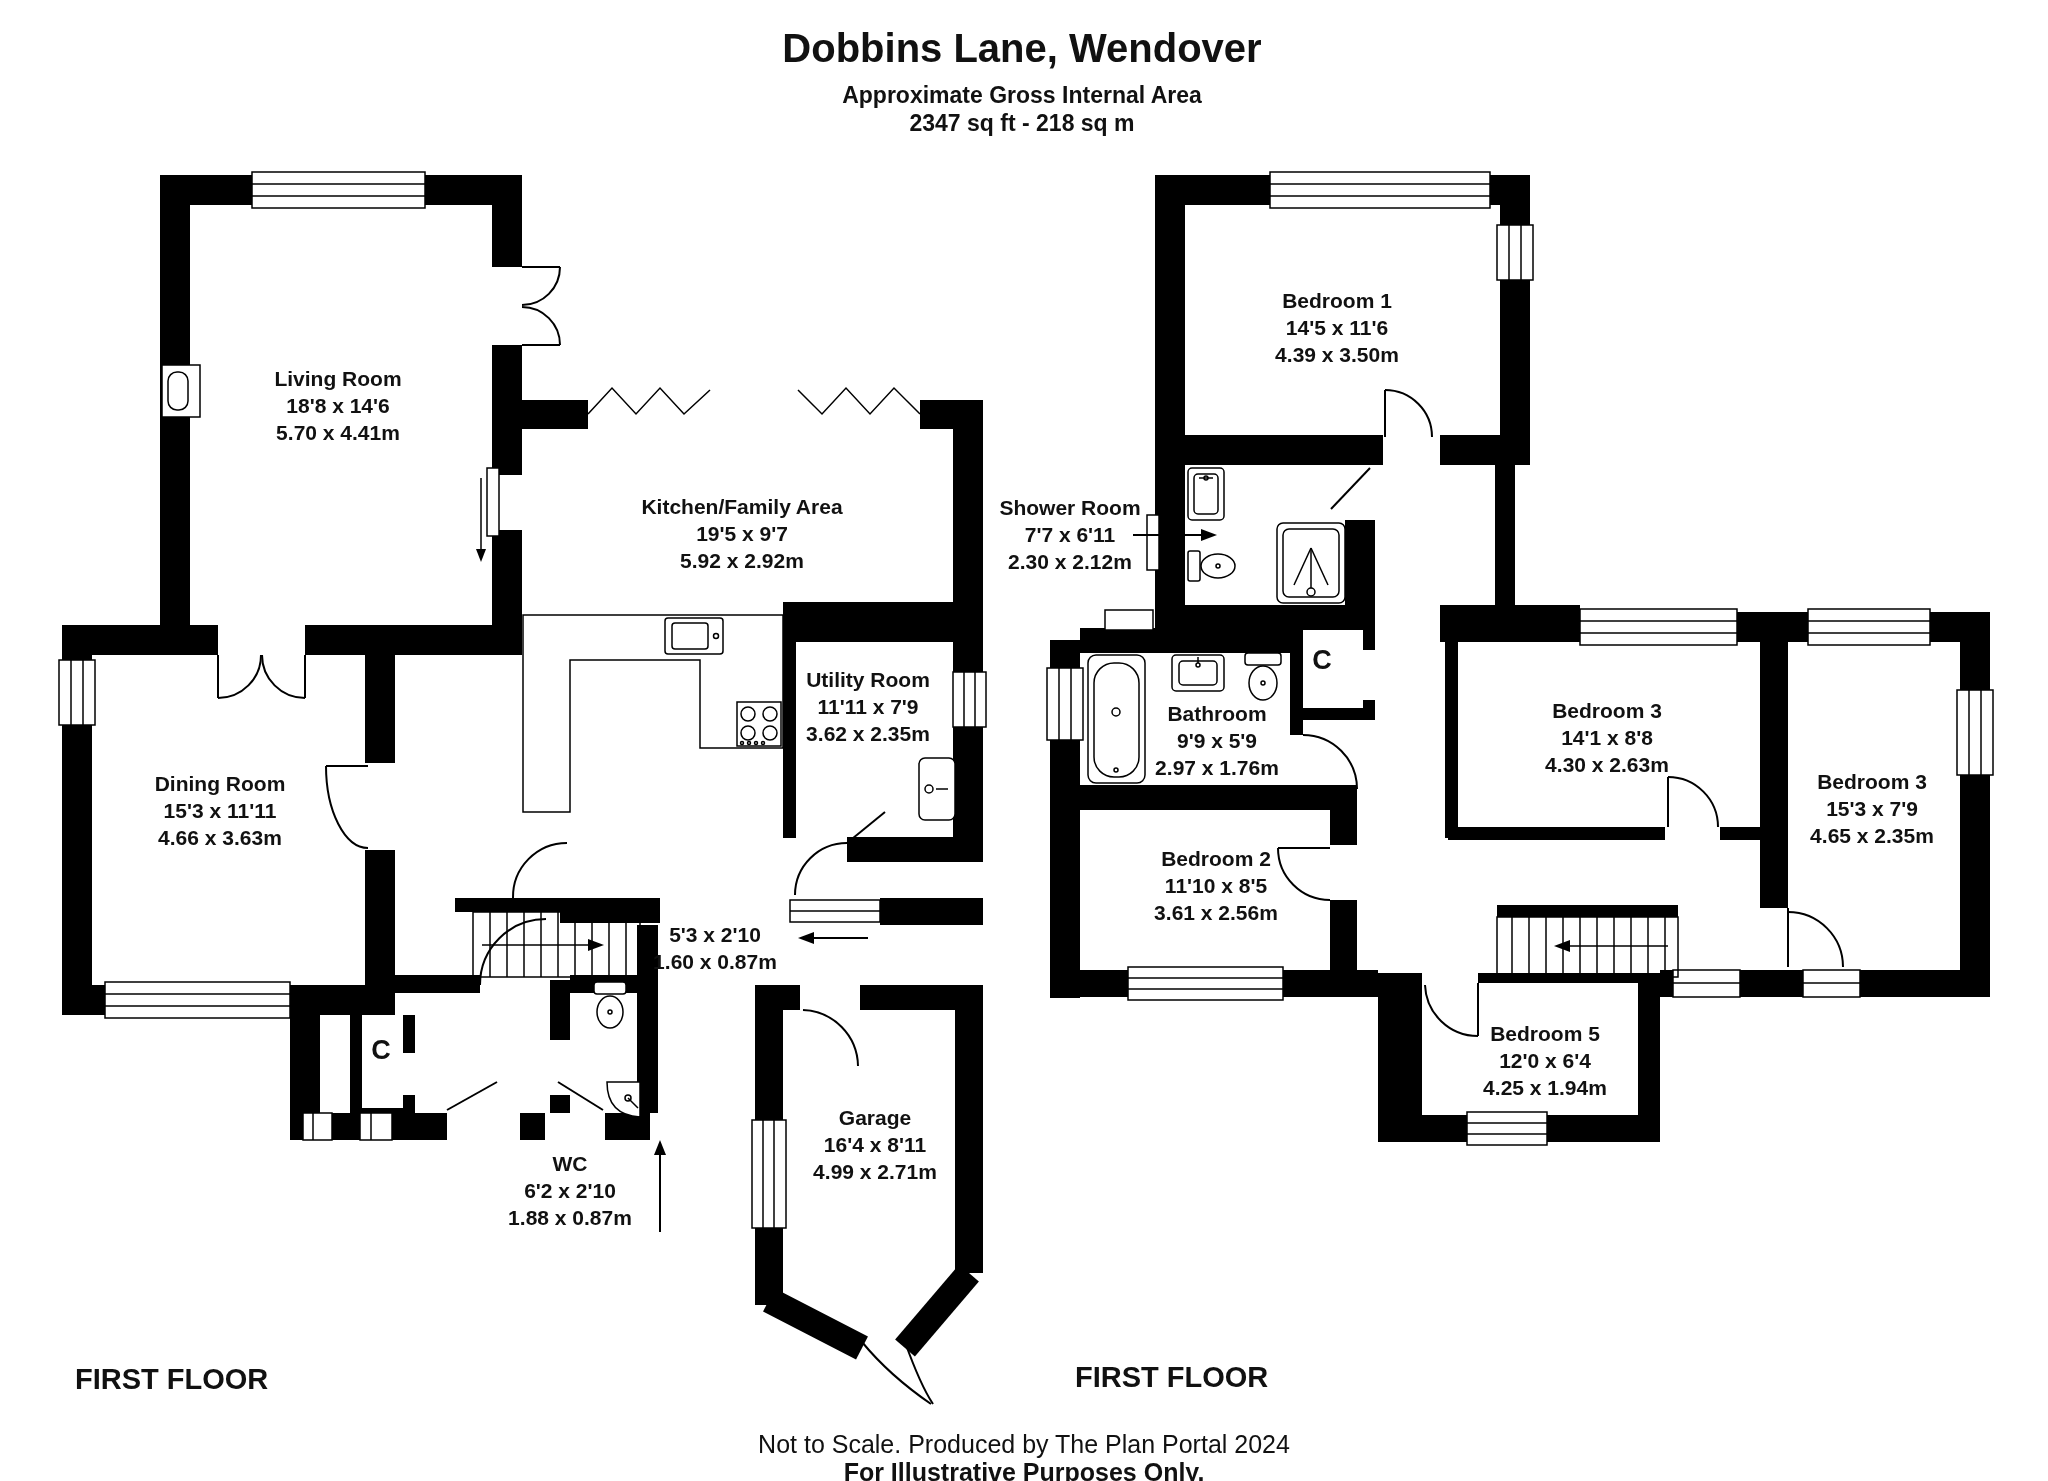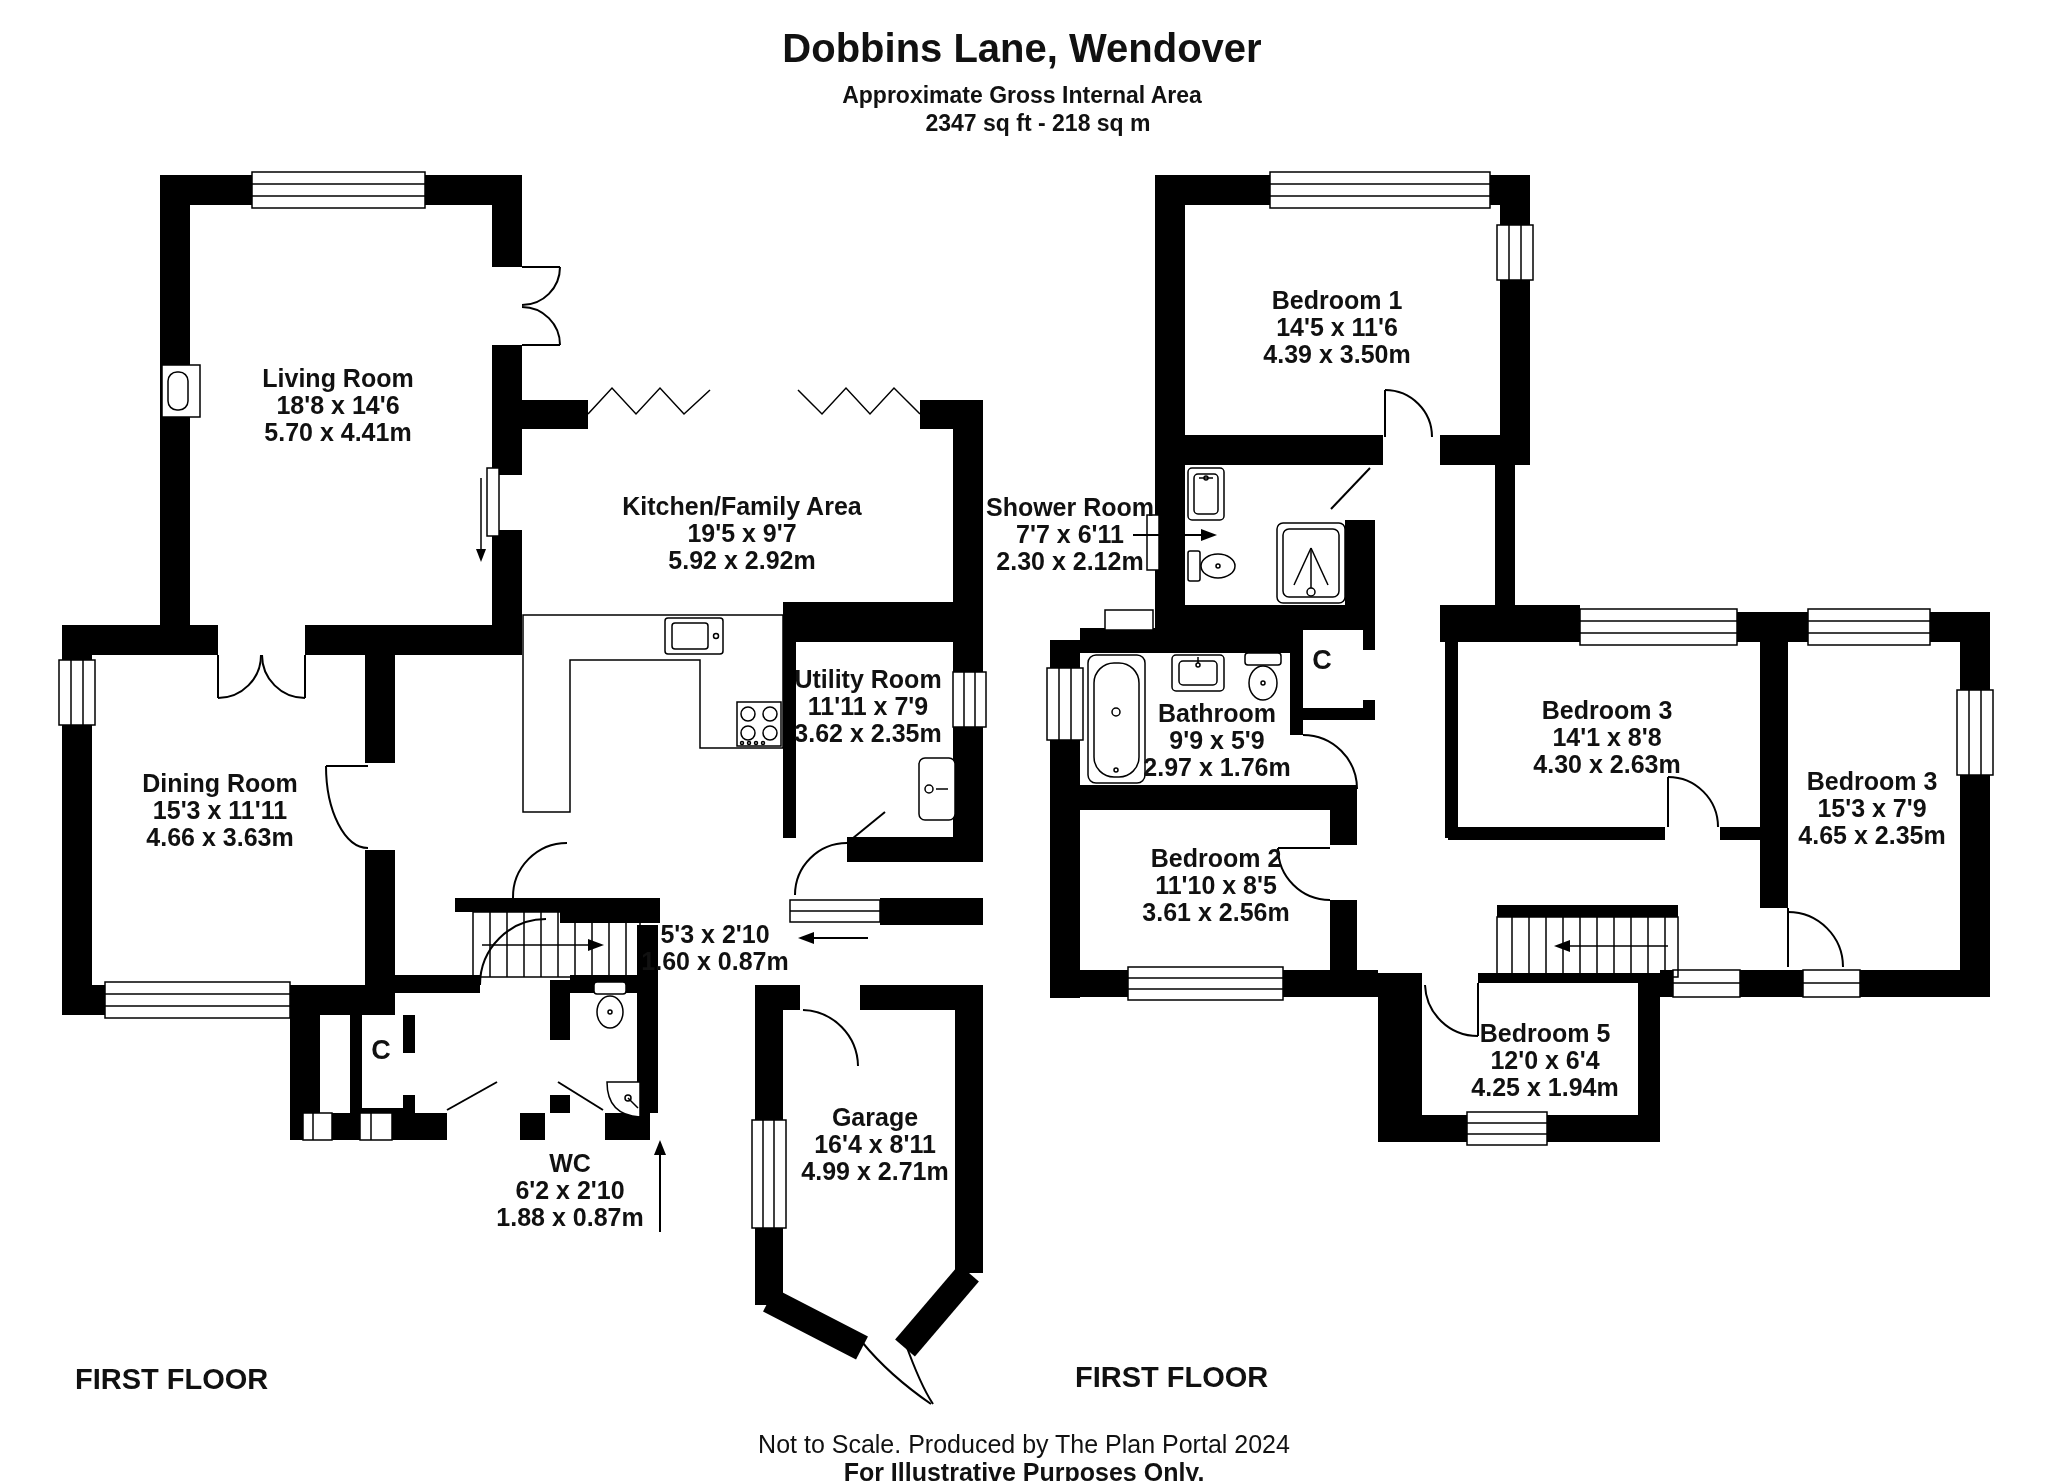--- a/index.html
+++ b/index.html
@@ -2,23 +2,23 @@
 <html><head>
 <meta charset="utf-8">
 <style>
   html,body{margin:0;padding:0;background:#fff;}
   #page{position:relative;width:2048px;height:1481px;background:#fff;overflow:hidden;
         font-family:"Liberation Sans",sans-serif;color:#111;}
   svg{position:absolute;left:0;top:0;}
   .ttl{position:absolute;transform:translateX(-50%);text-align:center;white-space:nowrap;}
   #title-main{left:1022px;top:26px;font-size:40px;font-weight:bold;}
   #title-sub1{left:1022px;top:82px;font-size:23px;font-weight:bold;}
-  #title-sub2{left:1022px;top:110px;font-size:23px;font-weight:bold;margin-left:16px;}
+  #title-sub2{left:1022px;top:110px;font-size:23px;font-weight:bold;}
   .room-label{position:absolute;transform:translate(-50%,-50%);text-align:center;
-              font-size:25px;font-weight:bold;line-height:27px;white-space:nowrap;}
+              font-size:21px;font-weight:bold;line-height:27px;white-space:nowrap;}
   .room-label span{display:block;}
   .closet{position:absolute;transform:translate(-50%,-50%);font-size:27px;font-weight:bold;}
   .floor-label{position:absolute;font-size:29px;font-weight:bold;white-space:nowrap;}
   #ground-floor-label{left:75px;top:1363px;}
   #first-floor-label{left:1075px;top:1361px;}
   .footer{position:absolute;transform:translateX(-50%);left:1024px;text-align:center;
           font-size:25px;white-space:nowrap;}
   #footer-line1{top:1430px;font-weight:normal;}
   #footer-line2{top:1458px;font-weight:bold;}
 </style>

